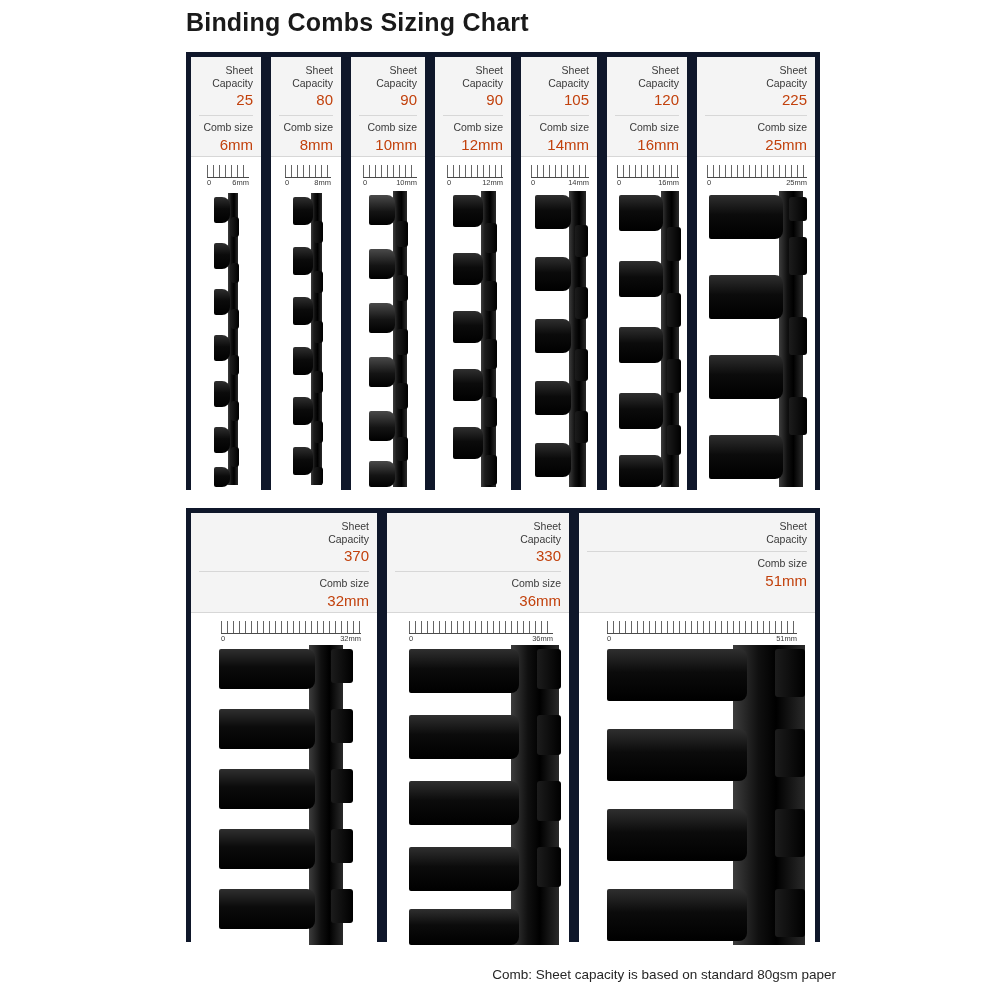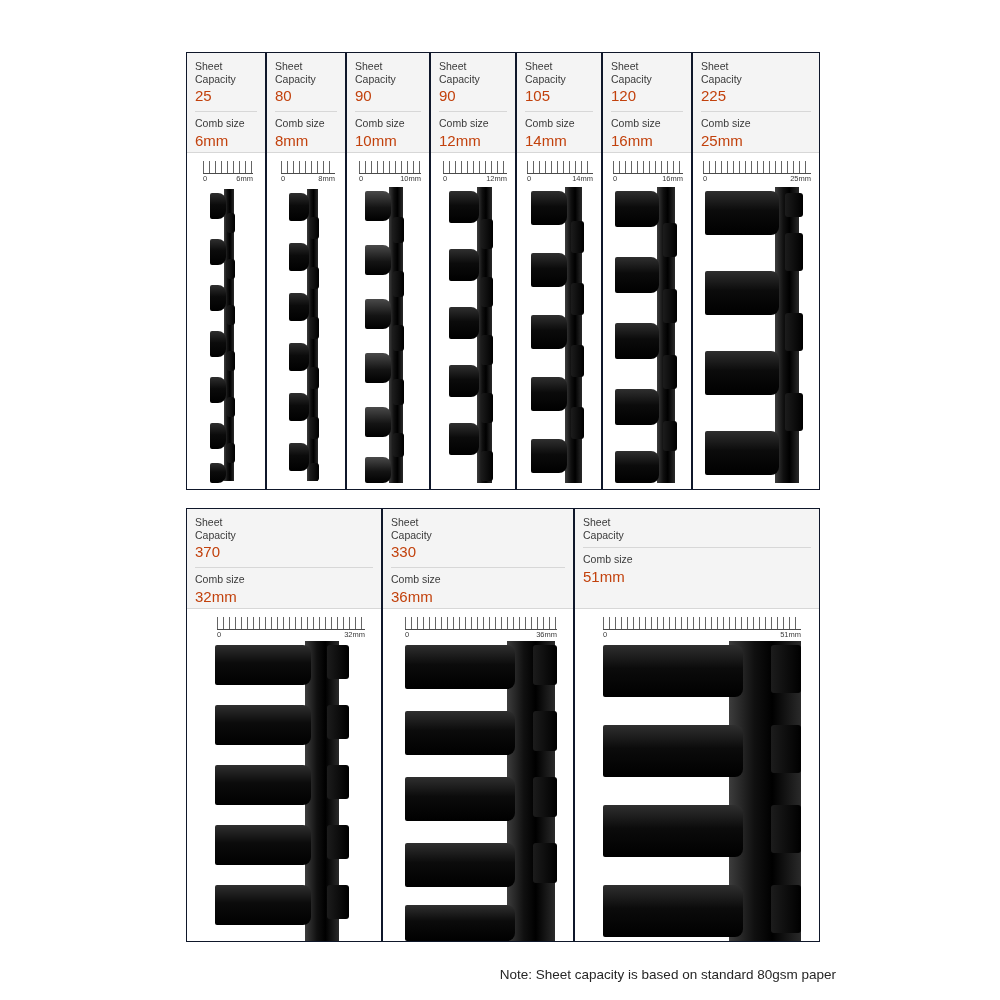--- a/index.html
+++ b/index.html
@@ -27,22 +27,23 @@
     font-size: 25px;
     font-weight: bold;
     letter-spacing: 0.2px;
     color: #1a1a1a;
   }
 
   
   .card {
     position: absolute;
     box-sizing: border-box;
-    border: 1px solid #0f172a;
+    border: 5px solid #0f172a;
     background: #ffffff;
+    text-align: right;
   }
   .card .head {
     box-sizing: border-box;
     background: #f4f4f4;
     border-bottom: 1px solid #d7d7d7;
     padding: 7px 8px 5px 8px;
   }
   .lbl {
     font-size: 10.5px;
     line-height: 12.5px;
@@ -134,20 +135,21 @@
     bottom: 18px;
     font-size: 13.5px;
     color: #262626;
   }
 </style>
 </head>
 <body>
 
 <div class="page">
 
+  <div class="title">Binding Combs Sizing Chart</div>
 
   <div class="card" style="left:186px; top:52px; width:80px; height:438px;">
     <div class="head" style="height:100px;">
       <div class="lbl">Sheet</div>
       <div class="lbl">Capacity</div>
       <div class="val">25</div>
       <div class="rule"></div>
       <div class="lbl">Comb size</div>
       <div class="val">6mm</div>
     </div>
@@ -453,15 +455,15 @@
         <div class="tooth" style="left:28px; top:196px; width:140px; height:52px;"></div>
         <div class="tooth" style="left:28px; top:276px; width:140px; height:52px;"></div>
         <div class="knuckle" style="left:196px; top:36px; width:30px; height:48px;"></div>
         <div class="knuckle" style="left:196px; top:116px; width:30px; height:48px;"></div>
         <div class="knuckle" style="left:196px; top:196px; width:30px; height:48px;"></div>
         <div class="knuckle" style="left:196px; top:276px; width:30px; height:48px;"></div>
       </div>
     </div>
   </div>
 
-  <div class="note">Note: Sheet capacity is based on standard 80gsm paper</div>
+  <div class="note">Comb: Sheet capacity is based on standard 80gsm paper</div>
 
 </div>
 
 </body></html>

